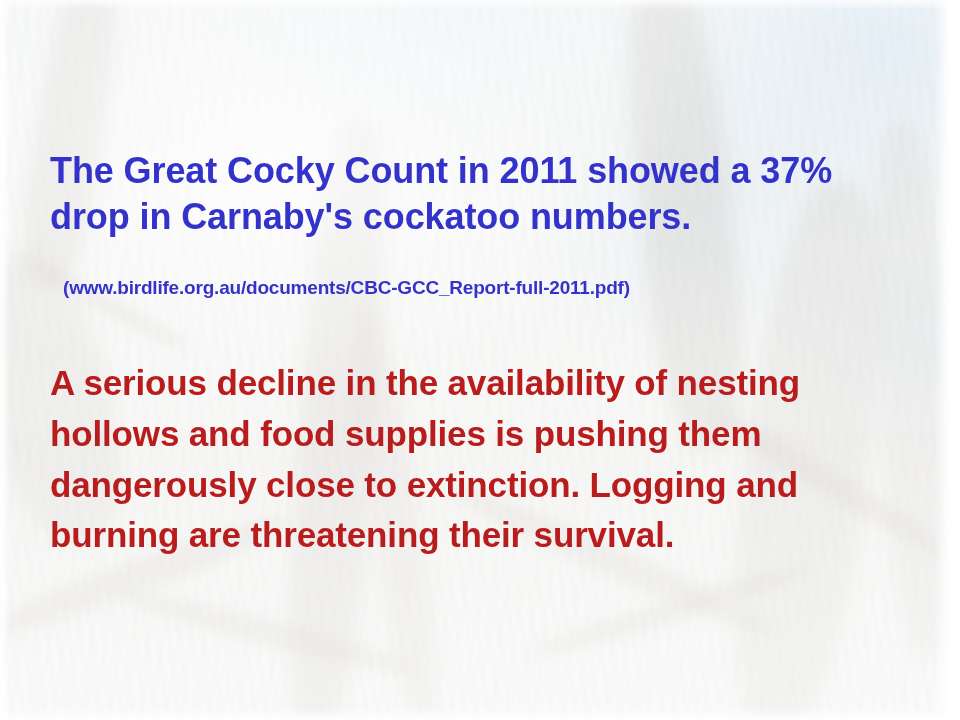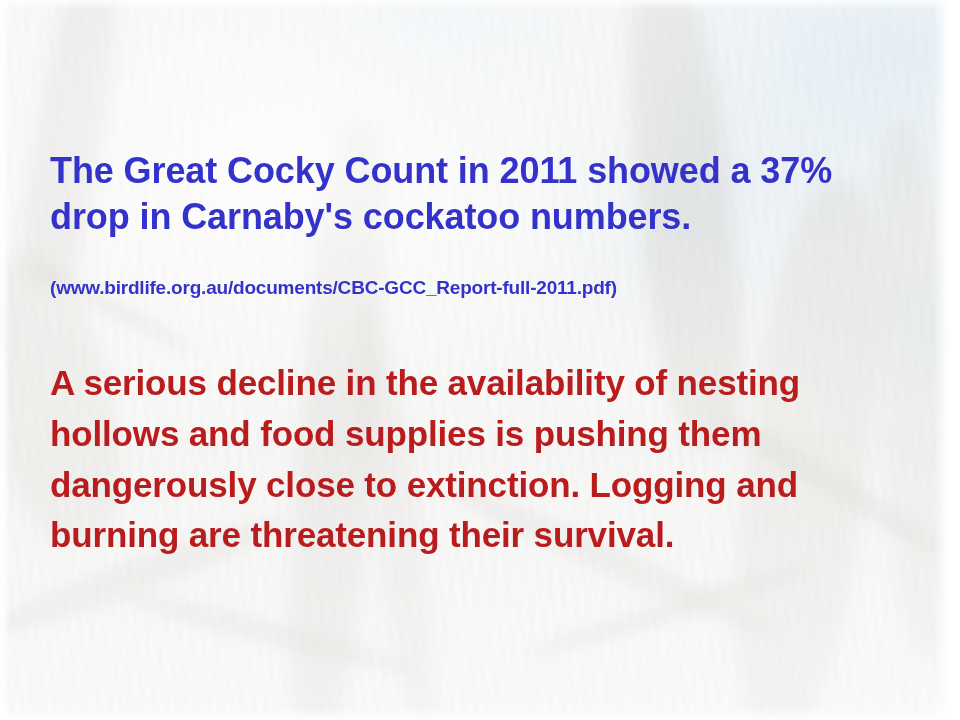--- a/index.html
+++ b/index.html
@@ -177,21 +177,21 @@
     width: 866px;
     color: #3333cc;
     font-size: 36px;
     font-weight: bold;
     line-height: 1.28;
     letter-spacing: -0.1px;
   }
 
   .source {
     position: absolute;
-    left: 50px;
+    left: 63px;
     top: 276px;
     width: 866px;
     color: #3333cc;
     font-size: 19px;
     font-weight: bold;
     line-height: 1.3;
     letter-spacing: -0.2px;
   }
 
   .body-text {

